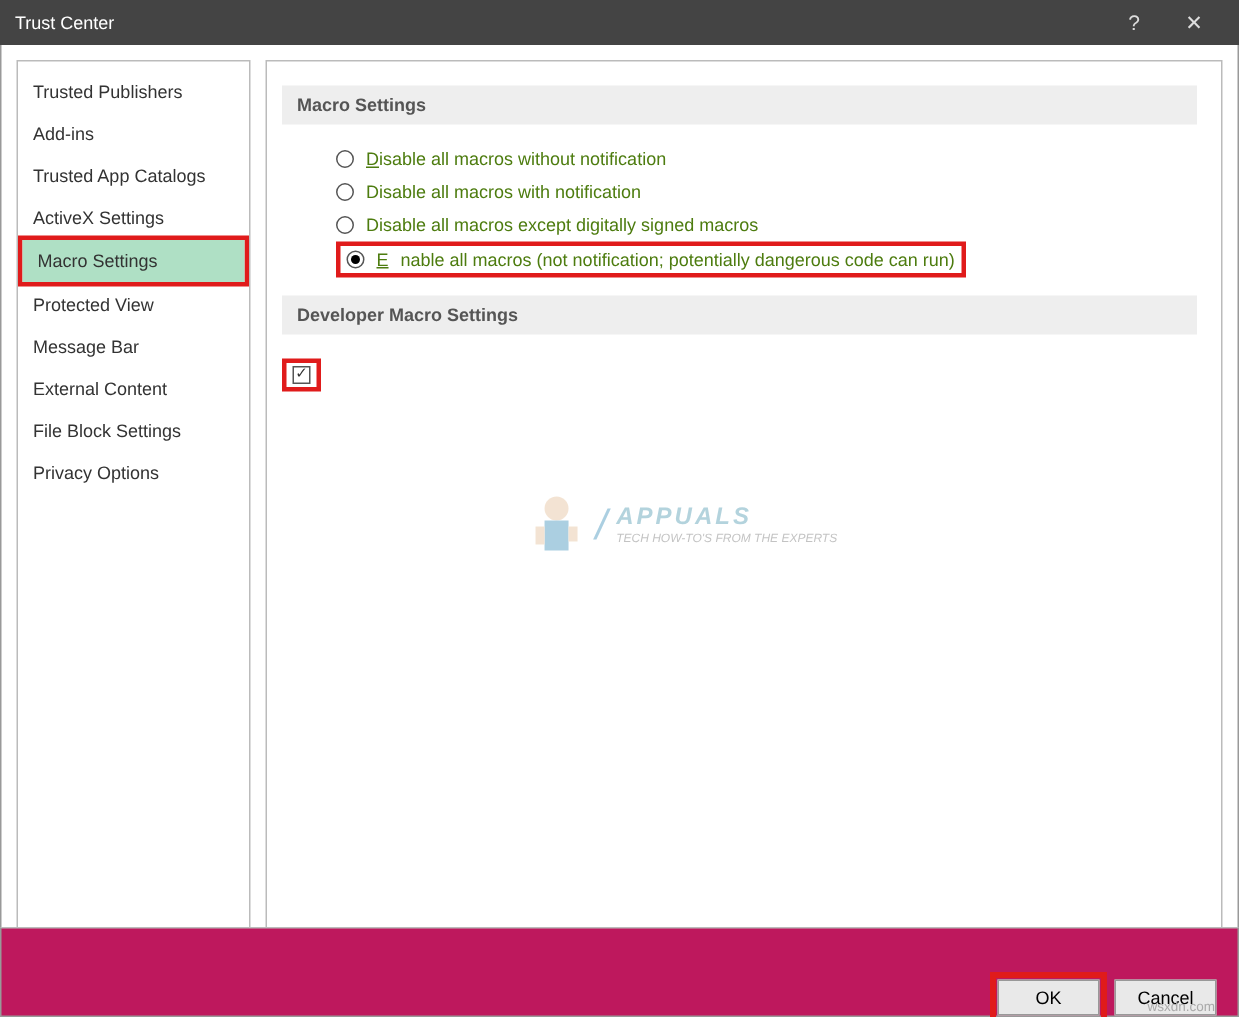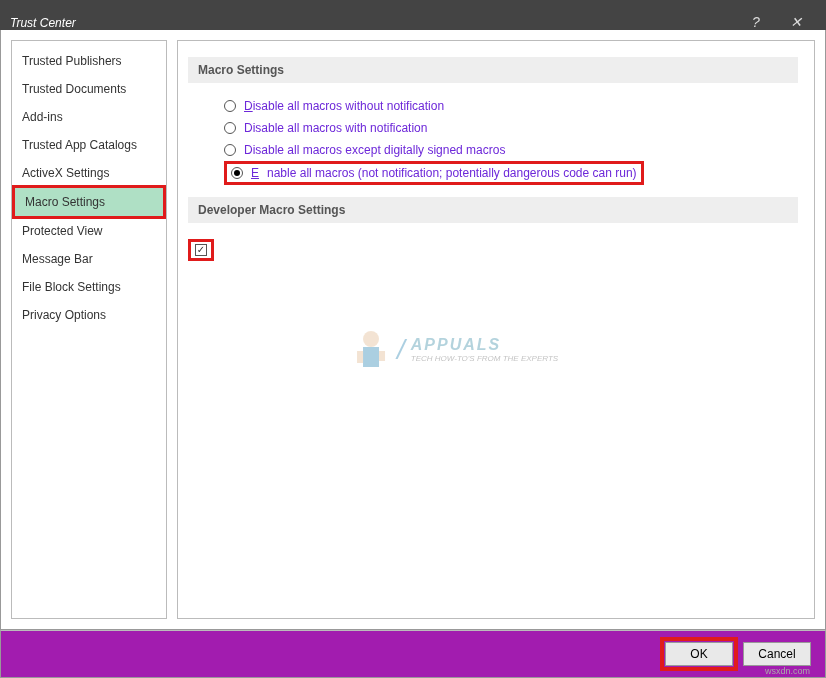--- a/index.html
+++ b/index.html
@@ -1,63 +1,63 @@
 <!DOCTYPE html>
 <html><head>
 <meta charset="utf-8">
 <style>
 * { box-sizing: border-box; margin: 0; padding: 0; }
 body { font-family: "Segoe UI", Tahoma, sans-serif; font-size: 12px; background: #fff; width: 826px; height: 678px; overflow: hidden; position: relative; }
-.titlebar { background: #444; color: #fff; height: 30px; display: flex; align-items: flex-end; padding: 0 10px; font-style: italic; }
+.titlebar { background: #444; color: #fff; height: 30px; display: flex; align-items: center; padding: 0 10px; }
 .titlebar-title { flex: 1; font-size: 12px; }
 .titlebar-btn { width: 40px; text-align: center; font-size: 14px; color: #ddd; cursor: pointer; }
 .dialog-body { position: absolute; top: 30px; left: 0; right: 0; bottom: 48px; display: flex; padding: 10px; gap: 10px; border: 1px solid #999; border-top: none; }
 .sidebar { width: 156px; border: 1px solid #bbb; padding: 6px 0; display: flex; flex-direction: column; }
 .sidebar-item { padding: 7px 10px; cursor: pointer; color: #333; font-size: 12px; }
 .sidebar-item.selected { background: #afe0c5; }
 .main { flex: 1; border: 1px solid #bbb; padding: 16px 16px 10px 10px; position: relative; }
 .section-header { background: #eee; padding: 6px 10px; font-weight: 600; color: #555; font-size: 12px; margin-bottom: 12px; }
 .radio-group { padding: 0 0 12px 36px; }
-.radio-row { display: flex; align-items: center; gap: 8px; padding: 4px 0; font-size: 12px; color: #6d28d9; }
+.radio-row { display: flex; align-items: center; gap: 8px; padding: 4px 0; font-size: 12px; color: #4d7c0f; }
 .radio { width: 12px; height: 12px; border-radius: 50%; border: 1px solid #555; display: inline-flex; align-items: center; justify-content: center; flex-shrink: 0; }
 .radio.checked::after { content: ""; width: 6px; height: 6px; border-radius: 50%; background: #000; }
 .underline-letter { text-decoration: underline; }
 .check-row { display: flex; align-items: center; gap: 8px; padding: 0 0 0 12px; font-size: 12px; }
 .checkbox { width: 12px; height: 12px; border: 1px solid #555; display: inline-flex; align-items: center; justify-content: center; flex-shrink: 0; background: #fff; }
 .checkbox.checked::after { content: "✓"; font-size: 10px; color: #333; line-height: 1; }
 .highlight-red { border: 3px solid #e01b1b; padding: 2px 4px; display: inline-flex; align-items: center; gap: 8px; }
 .highlight-sidebar { border: 3px solid #e01b1b; margin: -2px 0; }
-.footer { position: absolute; left: 0; right: 0; bottom: 0; height: 48px; border: 1px solid #999; border-top: 1px solid #bbb; display: flex; justify-content: flex-end; align-items: center; gap: 10px; padding: 0 14px; background: #a21caf; }
+.footer { position: absolute; left: 0; right: 0; bottom: 0; height: 60px; border: 1px solid #999; border-top: 1px solid #bbb; display: flex; justify-content: flex-end; align-items: flex-end; gap: 10px; padding: 0 14px; background: #be185d; }
 .btn { min-width: 68px; padding: 4px 10px; border: 1px solid #999; background: #e9e9e9; font-size: 12px; text-align: center; cursor: pointer; }
 .btn-highlight { outline: 4px solid #e01b1b; outline-offset: 1px; }
 .watermark { position: absolute; left: 50%; top: 50%; transform: translate(-70%, -10%); opacity: 0.5; font-size: 16px; color: #6aa8bc; font-style: italic; pointer-events: none; display: flex; align-items: center; gap: 6px; }
 .watermark-sub { font-size: 8px; color: #888; display: block; }
 .attribution { position: absolute; right: 16px; bottom: 2px; font-size: 9px; color: #aaa; }
 </style>
 </head>
 <body>
 
 <div class="titlebar">
   <span class="titlebar-title">Trust Center</span>
   <span class="titlebar-btn">?</span>
   <span class="titlebar-btn">✕</span>
 </div>
 
 <div class="dialog-body">
   <div class="sidebar">
     <div class="sidebar-item">Trusted Publishers</div>
-    <div class="sidebar-item">Trusted Documents</div>
     <div class="sidebar-item">Add-ins</div>
     <div class="sidebar-item">Trusted App Catalogs</div>
     <div class="sidebar-item">ActiveX Settings</div>
     <div class="highlight-sidebar">
       <div class="sidebar-item selected">Macro Settings</div>
     </div>
     <div class="sidebar-item">Protected View</div>
     <div class="sidebar-item">Message Bar</div>
+    <div class="sidebar-item">External Content</div>
     <div class="sidebar-item">File Block Settings</div>
     <div class="sidebar-item">Privacy Options</div>
   </div>
 
   <div class="main">
     <div class="section-header">Macro Settings</div>
     <div class="radio-group">
       <div class="radio-row">
         <span class="radio"></span>
         <span><span class="underline-letter">D</span><span>isable all macros without notification</span></span>

